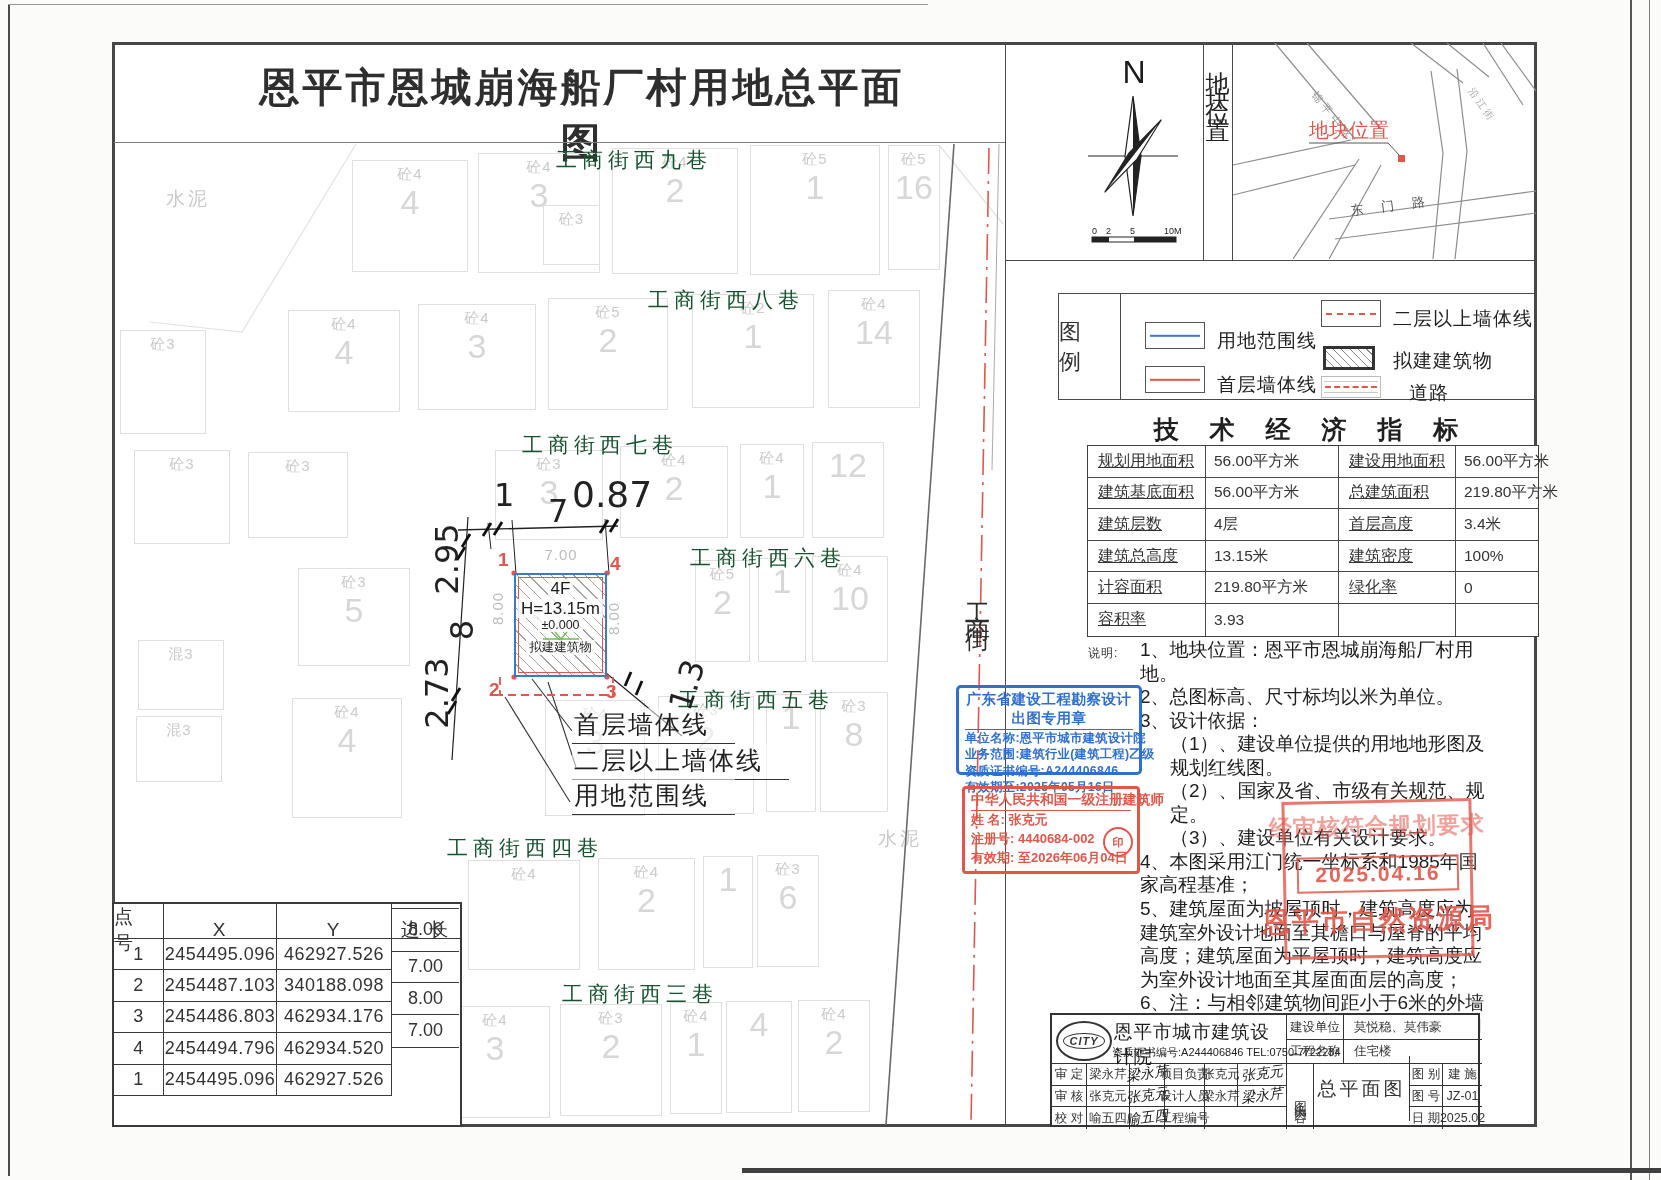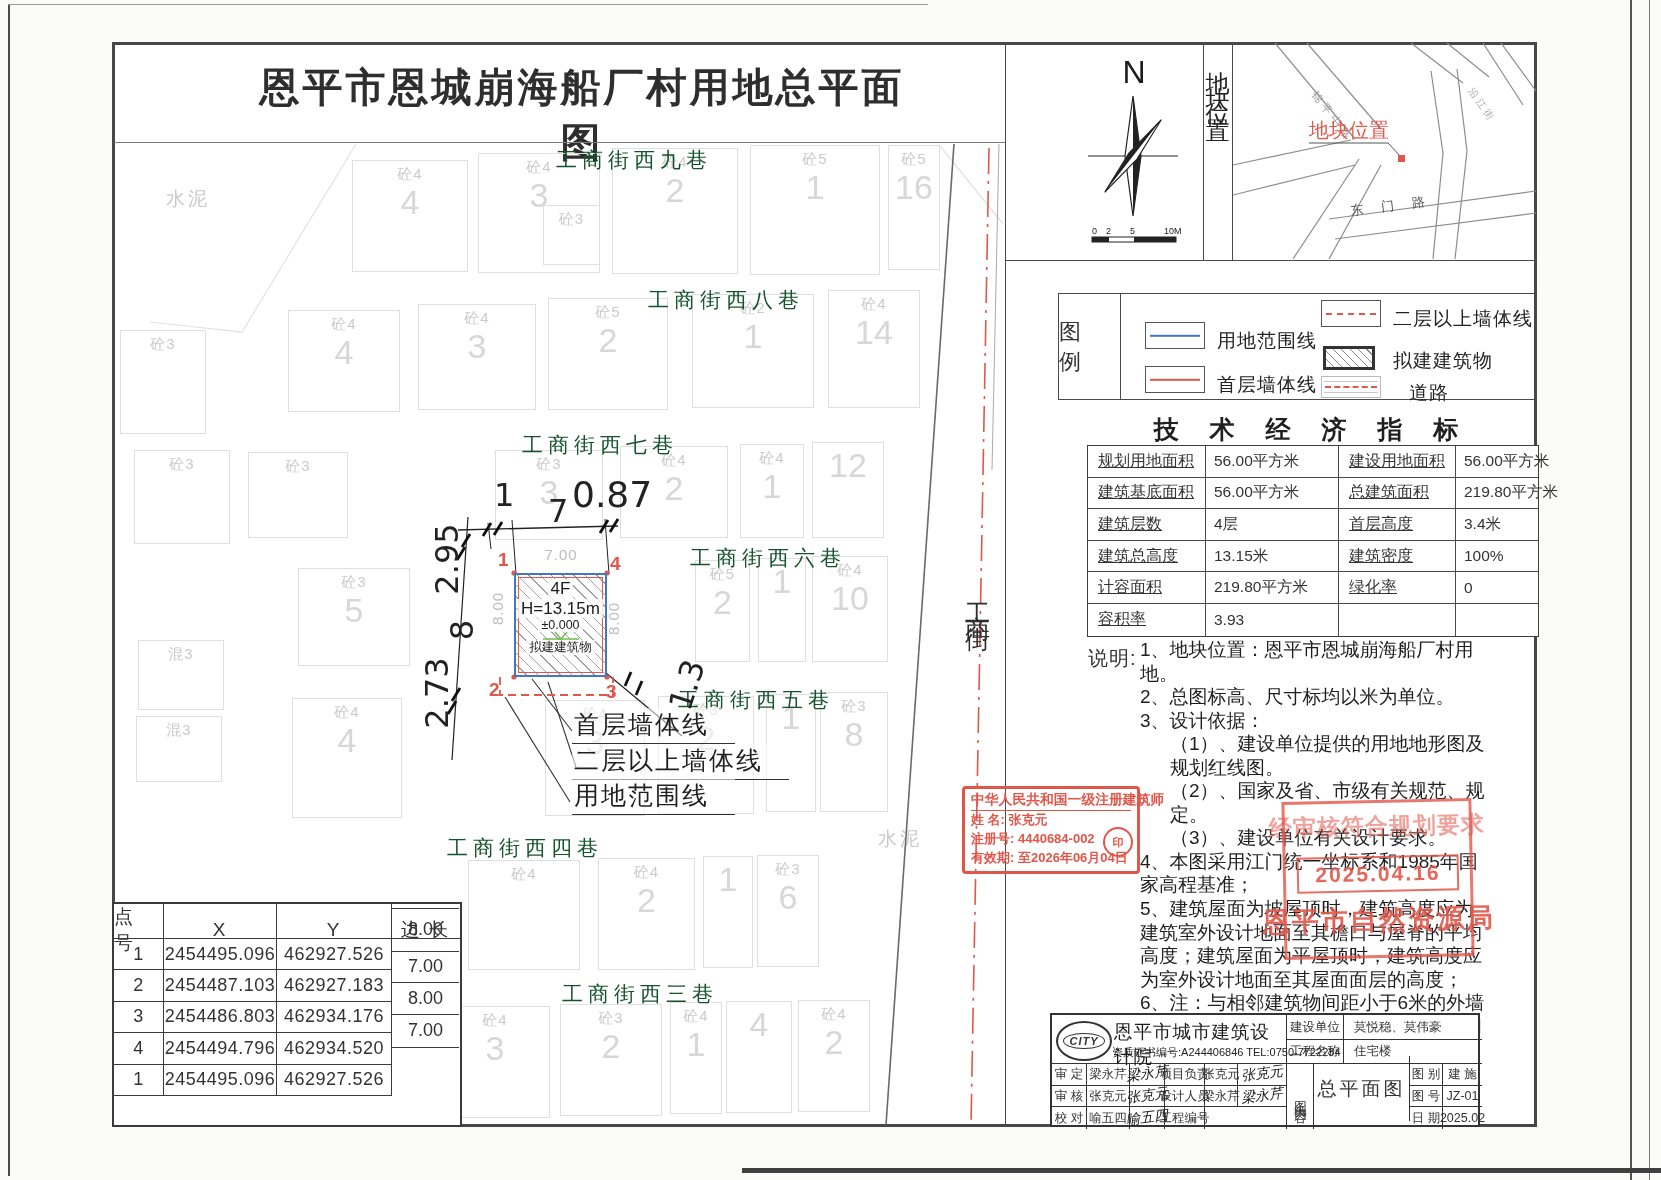--- a/index.html
+++ b/index.html
@@ -71,21 +71,21 @@
 
   #ind-heading{left:1087px;top:413px;width:450px;text-align:center;font-size:25px;font-weight:600;letter-spacing:12px;color:#1f1f1f;}
   #ind-grid{left:1087px;top:445px;width:450px;display:grid;grid-template-columns:118px 133px 117px 82px;grid-auto-rows:31.6px;
             border:1.6px solid #3f3f3f;box-sizing:content-box;background:#fff;}
   #ind-grid .cell{border-right:1.2px solid #4a4a4a;border-bottom:1.2px solid #4a4a4a;display:flex;align-items:center;box-sizing:border-box;white-space:nowrap;overflow:visible;}
   #ind-grid .cell:nth-child(4n){border-right:none;}
   #ind-grid .cell:nth-child(n+21){border-bottom:none;}
   #ind-grid .lab{padding-left:10px;font-size:16px;text-decoration:underline;}
   #ind-grid .val{padding-left:8px;font-size:15.5px;}
 
-  #notes-label{left:1088px;top:645px;font-size:20px;letter-spacing:1px;}
+  #notes-label{left:1088px;top:645px;font-size:12px;letter-spacing:1px;}
   #notes-lines{left:1140px;top:638px;width:352px;font-size:19px;line-height:1.24;color:#1e1e1e;}
   #notes-lines .note-line{margin:0;}
   #notes-lines .ind{padding-left:30px;}
 
   
   #stamp-design{left:956px;top:685px;width:186px;height:90px;border:3px solid var(--c-stamp_blue);border-radius:5px;
                 color:var(--c-stamp_blue);box-sizing:border-box;padding:2px 6px;background:rgba(255,255,255,0);}
   #stamp-design .t{font-size:14.5px;font-weight:700;text-align:center;letter-spacing:.5px;border-bottom:1.6px solid var(--c-stamp_blue);padding-bottom:1px;}
   #stamp-design .r{font-size:12.3px;font-weight:700;line-height:1.33;letter-spacing:.3px;white-space:nowrap;}
   #stamp-arch{left:962px;top:786px;width:178px;height:88px;border:3px solid var(--c-stamp_red);border-radius:4px;
@@ -382,21 +382,21 @@
       <div>X</div>
       <div>Y</div>
       <div>边 长</div>
     </div>
     <div id="coord-body">
         <div class="c">1</div>
         <div class="c">2454495.096</div>
         <div class="c">462927.526</div>
         <div class="c">2</div>
         <div class="c">2454487.103</div>
-        <div class="c">462927.183</div>
+        <div class="c">340188.098</div>
         <div class="c">3</div>
         <div class="c">2454486.803</div>
         <div class="c">462934.176</div>
         <div class="c">4</div>
         <div class="c">2454494.796</div>
         <div class="c">462934.520</div>
         <div class="c">1</div>
         <div class="c">2454495.096</div>
         <div class="c">462927.526</div>
       </div>
@@ -525,20 +525,27 @@
       <div class="note-line">2、总图标高、尺寸标均以米为单位。</div>
       <div class="note-line">3、设计依据：</div>
       <div class="note-line ind">（1）、建设单位提供的用地地形图及规划红线图。</div>
       <div class="note-line ind">（2）、国家及省、市级有关规范、规定。</div>
       <div class="note-line ind">（3）、建设单位有关设计要求。</div>
       <div class="note-line">4、本图采用江门统一坐标系和1985年国家高程基准；</div>
       <div class="note-line">5、建筑屋面为坡屋顶时，建筑高度应为建筑室外设计地面至其檐口与屋脊的平均高度；建筑屋面为平屋顶时，建筑高度应为室外设计地面至其屋面面层的高度；</div>
       <div class="note-line">6、注：与相邻建筑物间距小于6米的外墙均为防火墙，墙上所有窗均为可自动关闭的甲级防火窗。</div>
     </div>
 
+  <div class="abs" id="stamp-design">
+    <div class="t">广东省建设工程勘察设计出图专用章</div>
+    <div class="r">单位名称:恩平市城市建筑设计院</div>
+    <div class="r">业务范围:建筑行业(建筑工程)乙级</div>
+    <div class="r">资质证书编号:A244406846</div>
+    <div class="r">有效期至:2025年05月16日</div>
+  </div>
   <div class="abs" id="stamp-arch">
     <div class="t">中华人民共和国一级注册建筑师</div>
     <div class="r"><span>姓  名:</span> <span>张克元</span></div>
     <div class="r"><span>注册号:</span> <span>4440684-002</span></div>
     <div class="r"><span>有效期:</span> <span>至2026年06月04日</span></div>
     <div id="arch-seal">
         <span>印</span>
       </div>
   </div>
   <div class="abs" id="stamp-approve">

